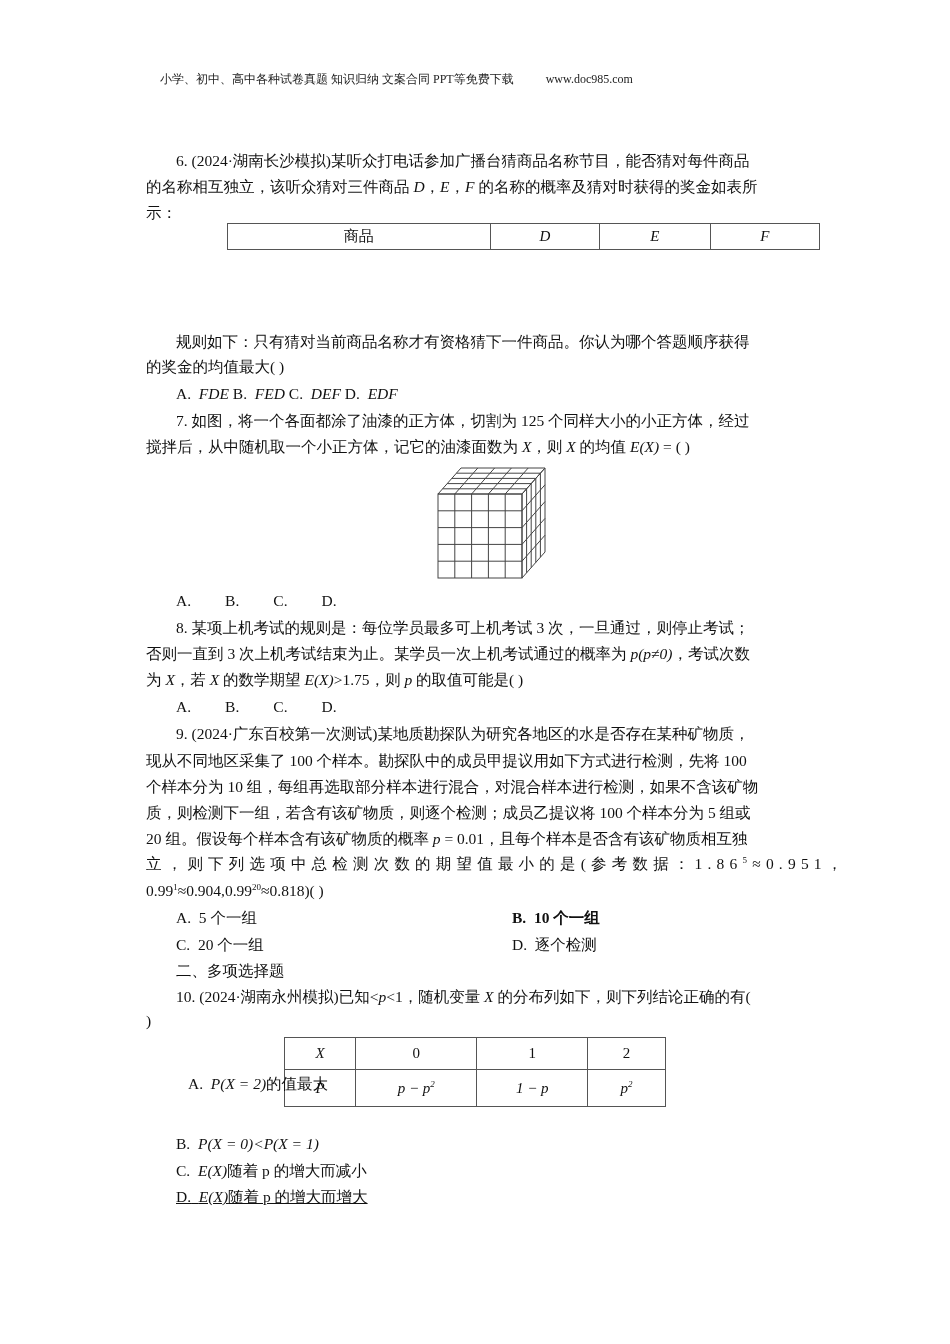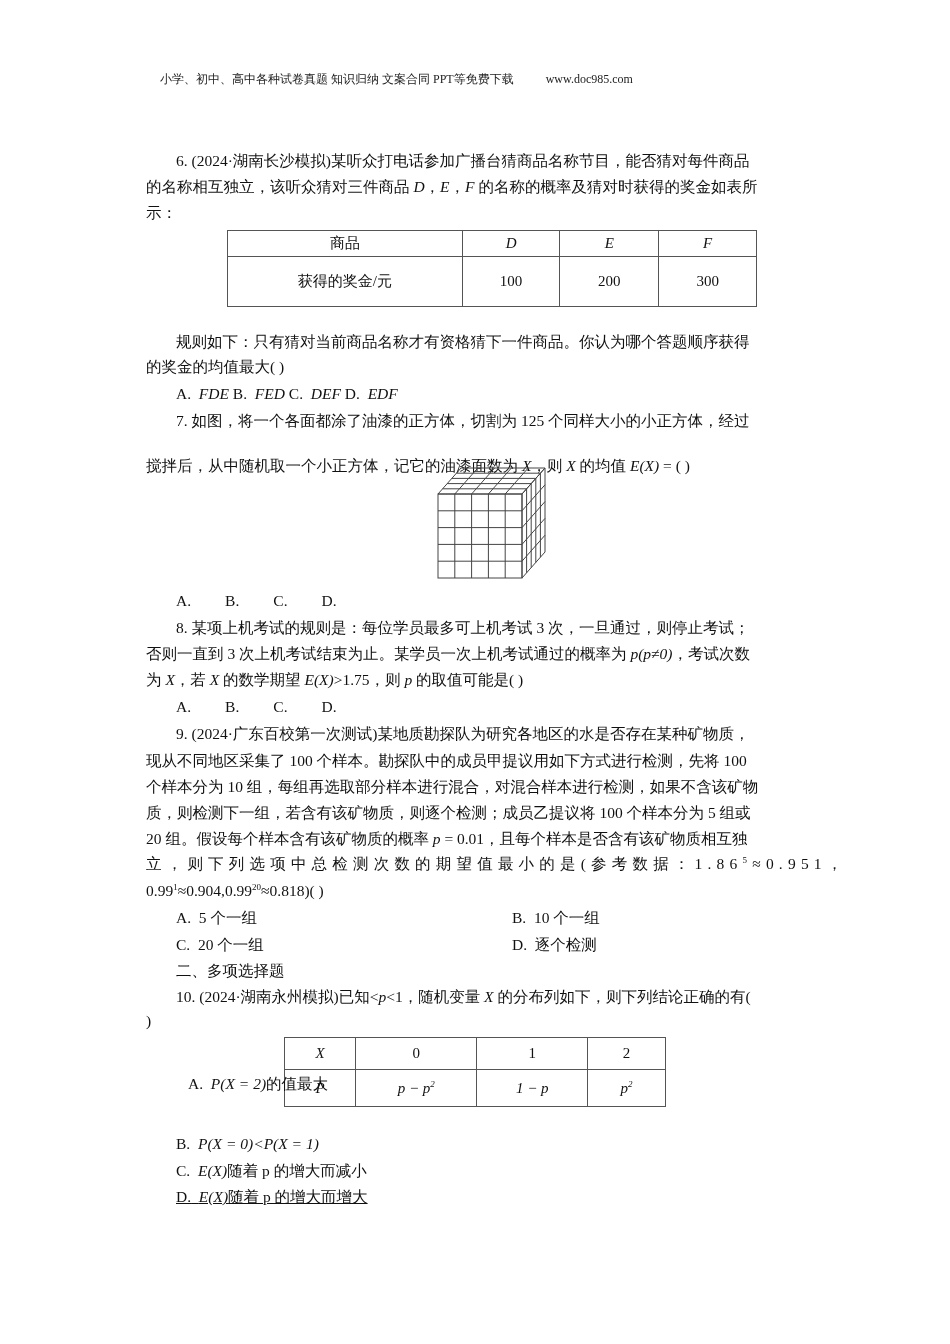--- a/index.html
+++ b/index.html
@@ -25,48 +25,42 @@
   <span style="display:inline-block;width:26px"></span>
   <span>www.doc985.com</span>
 </div>
 
 <div class="line ind" style="top:150px;">6.  (2024·湖南长沙模拟)某听众打电话参加广播台猜商品名称节目，能否猜对每件商品</div>
 <div class="line left" style="top:176px;">
   <span>的名称相互独立，该听众猜对三件商品 </span><i>D</i>，<i>E</i>，<i>F</i><span> 的名称的概率及猜对时获得的奖金如表所</span>
 </div>
 <div class="line left" style="top:202px;">示：</div>
 
-<table class="t" style="left:227px; top:230px; width:530px;">
+<table class="t" style="left:227px; top:223px; width:593px;">
   <tbody>
       <tr style="height:26px;">
     <td style="width:220px;">商品</td>
     <td style="width:91px;" class="it">D</td>
     <td style="width:92px;" class="it">E</td>
     <td style="width:91px;" class="it">F</td>
-  </tr>
-  <tr style="height:50px;">
-    <td>获得的奖金/元</td>
-    <td>100</td>
-    <td>200</td>
-    <td>300</td>
   </tr>
 </tbody>
   </table>
 
 <div class="line ind" style="top:331px;">规则如下：只有猜对当前商品名称才有资格猜下一件商品。你认为哪个答题顺序获得</div>
 <div class="line left" style="top:356px;">的奖金的均值最大(        )</div>
 <div class="line ind" style="top:383px;">
   <span><span>A.</span>&nbsp;&nbsp;<i>FDE</i></span>
   <span><span>B.</span>&nbsp;&nbsp;<i>FED</i></span>
   <span><span>C.</span>&nbsp;&nbsp;<i>DEF</i></span>
   <span><span>D.</span>&nbsp;&nbsp;<i>EDF</i></span>
 </div>
 
 <div class="line ind" style="top:410px;">7.  如图，将一个各面都涂了油漆的正方体，切割为 125 个同样大小的小正方体，经过</div>
-<div class="line left" style="top:436px;margin-top:19px;">
+<div class="line left" style="top:436px;">
   <span>搅拌后，从中随机取一个小正方体，记它的油漆面数为 </span><i>X</i><span>，则 </span><i>X</i><span> 的均值 </span><i>E(X)</i><span> = (        )</span>
 </div>
 
 <svg class="cube" width="125" height="125" viewBox="430 462 125 125">
   <g stroke="#444" stroke-width="1" fill="none">
 
     <rect x="438" y="494" width="84" height="84"></rect>
     <line x1="454.8" y1="494" x2="454.8" y2="578"></line>
     <line x1="471.6" y1="494" x2="471.6" y2="578"></line>
     <line x1="488.4" y1="494" x2="488.4" y2="578"></line>
@@ -122,21 +116,21 @@
 </div>
 <div class="line left wide" style="top:853px;">
   <span>立，则下列选项中总检测次数的期望值最小的是(参考数据：1.86</span><sup>5</sup><span>≈0.951，</span>
 </div>
 <div class="line left" style="top:880px;">
   <span>0.99</span><sup>1</sup><span>≈0.904,0.99</span><sup>20</sup><span>≈0.818)(        )</span>
 </div>
 <div class="line ind" style="top:907px;">
   <span>A.</span>&nbsp;&nbsp;<span>5 个一组</span>
 </div>
-<div class="line" style="left:512px; top:907px;">
+<div class="line" style="left:512px; top:907px;font-weight:bold;">
   <span>B.</span>&nbsp;&nbsp;<span>10 个一组</span>
 </div>
 <div class="line ind" style="top:934px;">
   <span>C.</span>&nbsp;&nbsp;<span>20 个一组</span>
 </div>
 <div class="line" style="left:512px; top:934px;">
   <span>D.</span>&nbsp;&nbsp;<span>逐个检测</span>
 </div>
 
 <div class="line ind" style="top:960px;">二、多项选择题</div>

